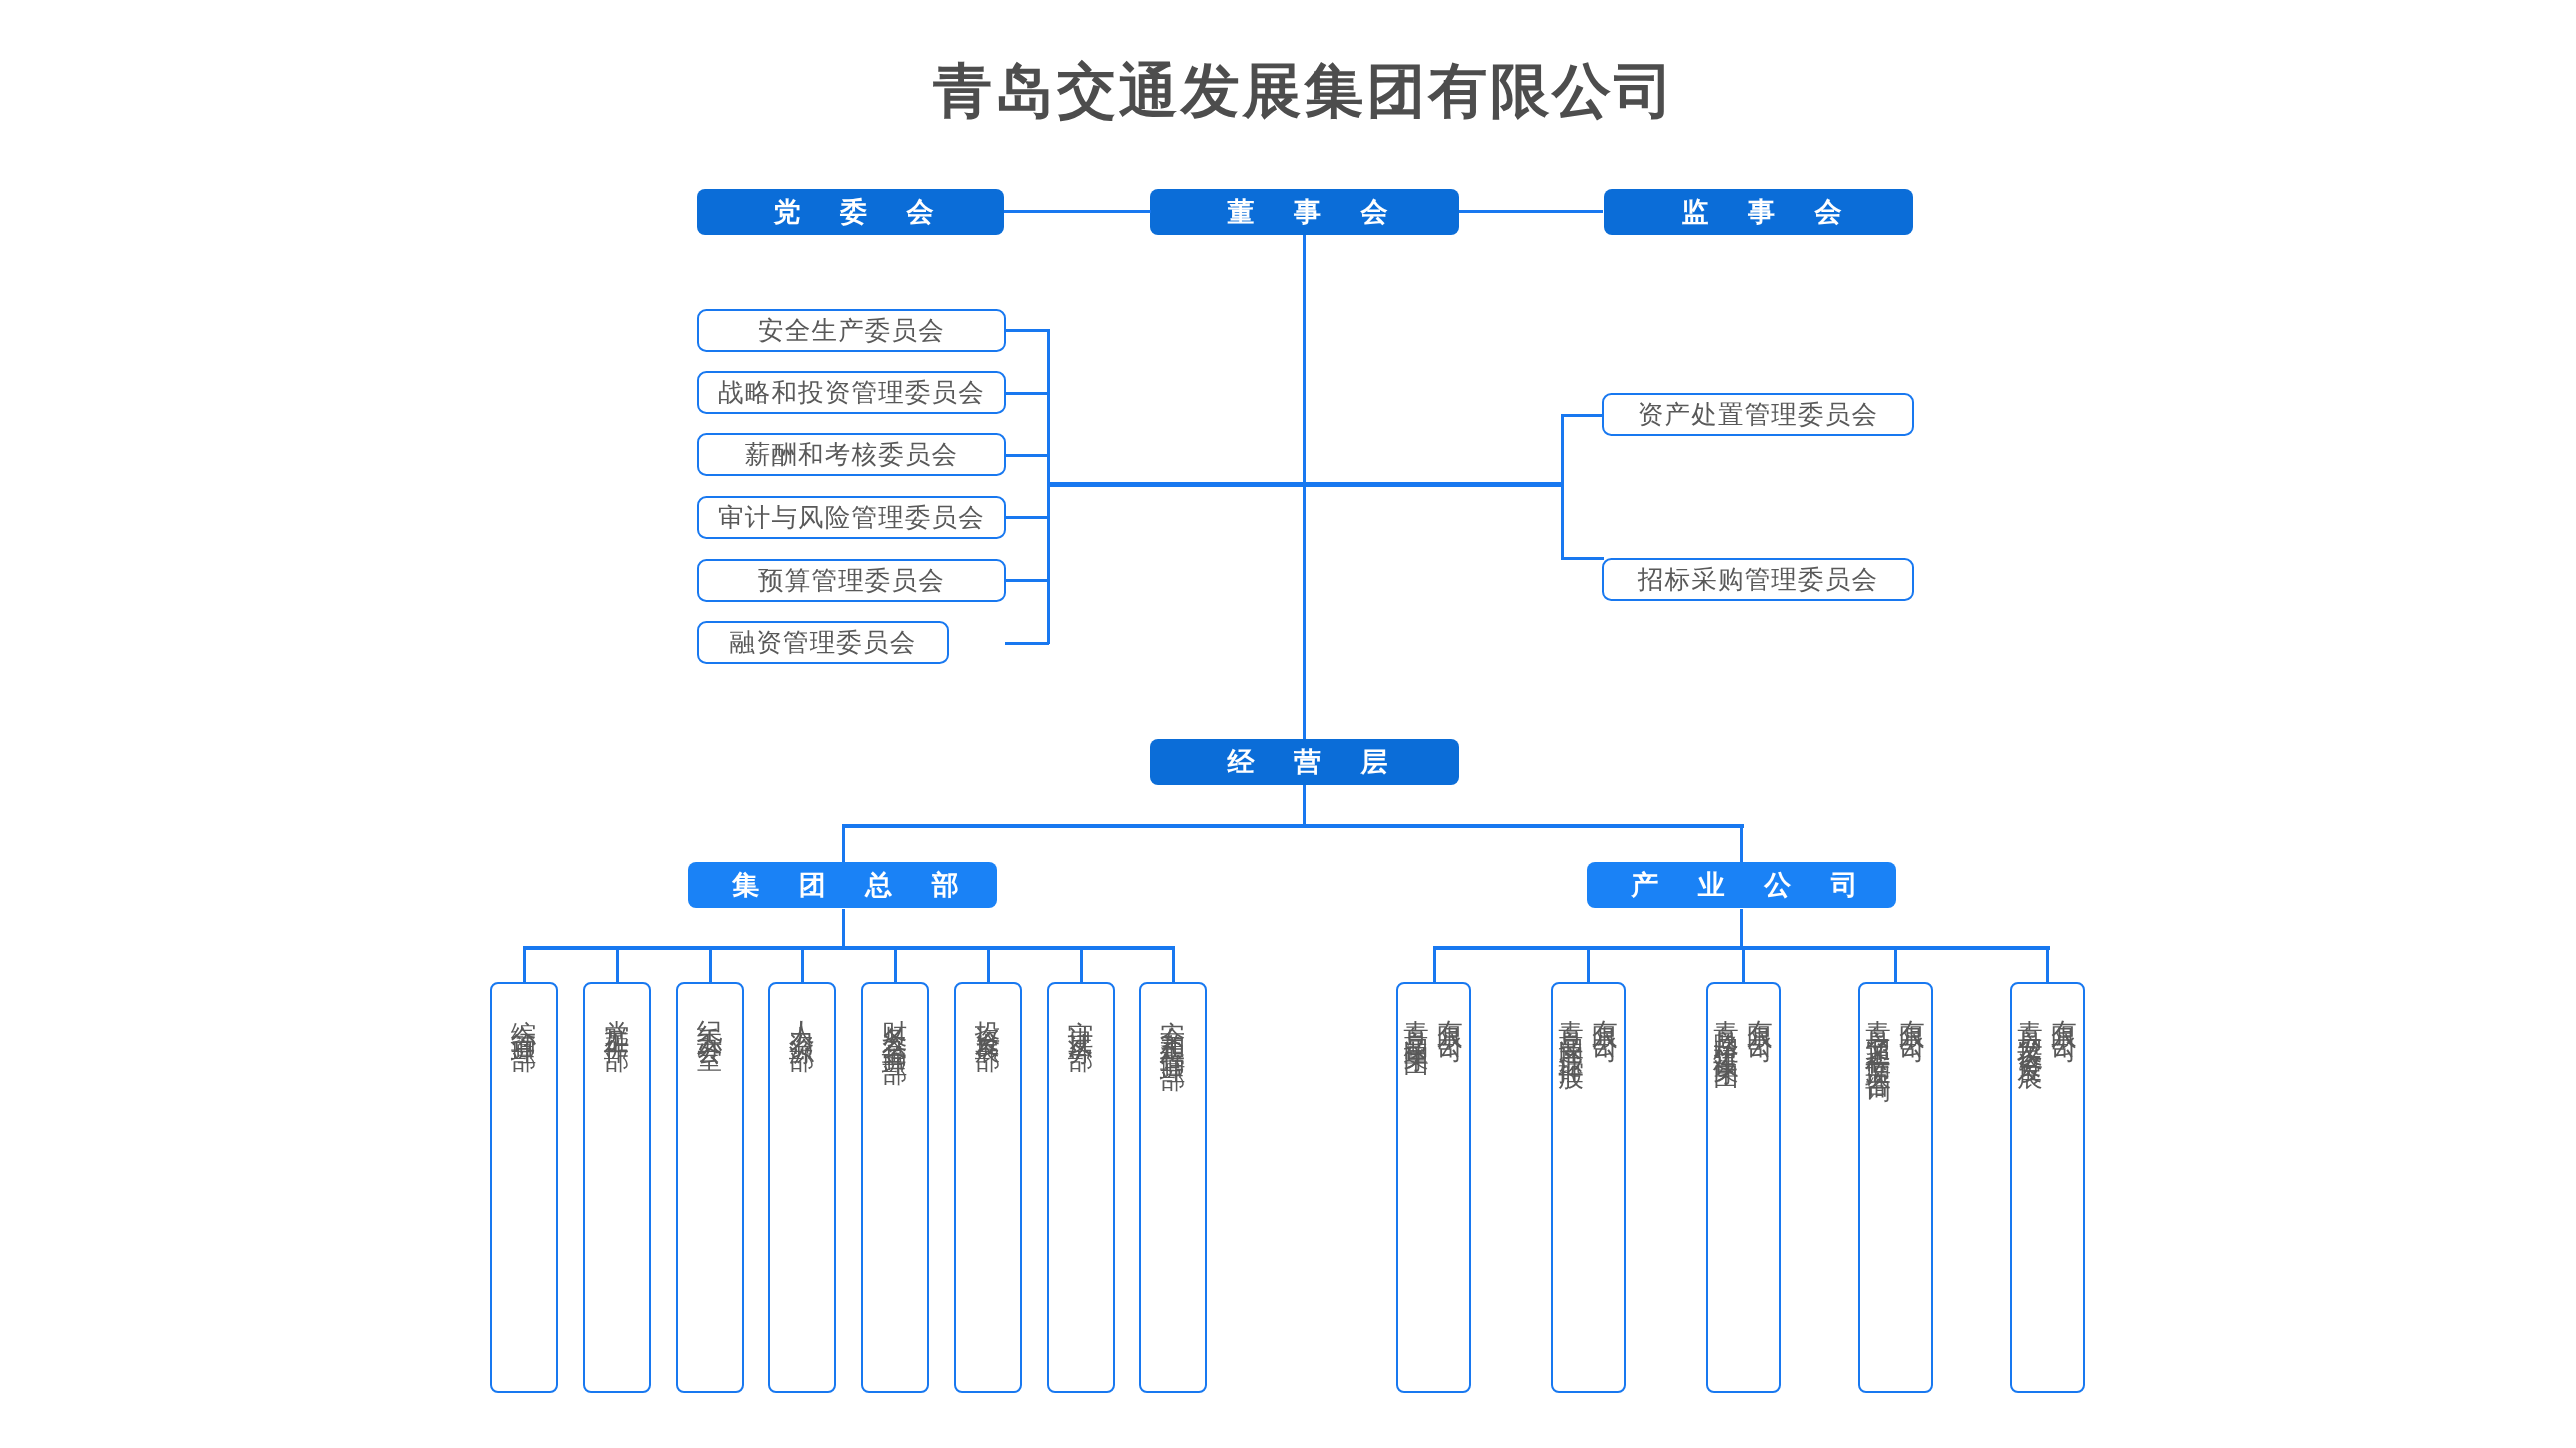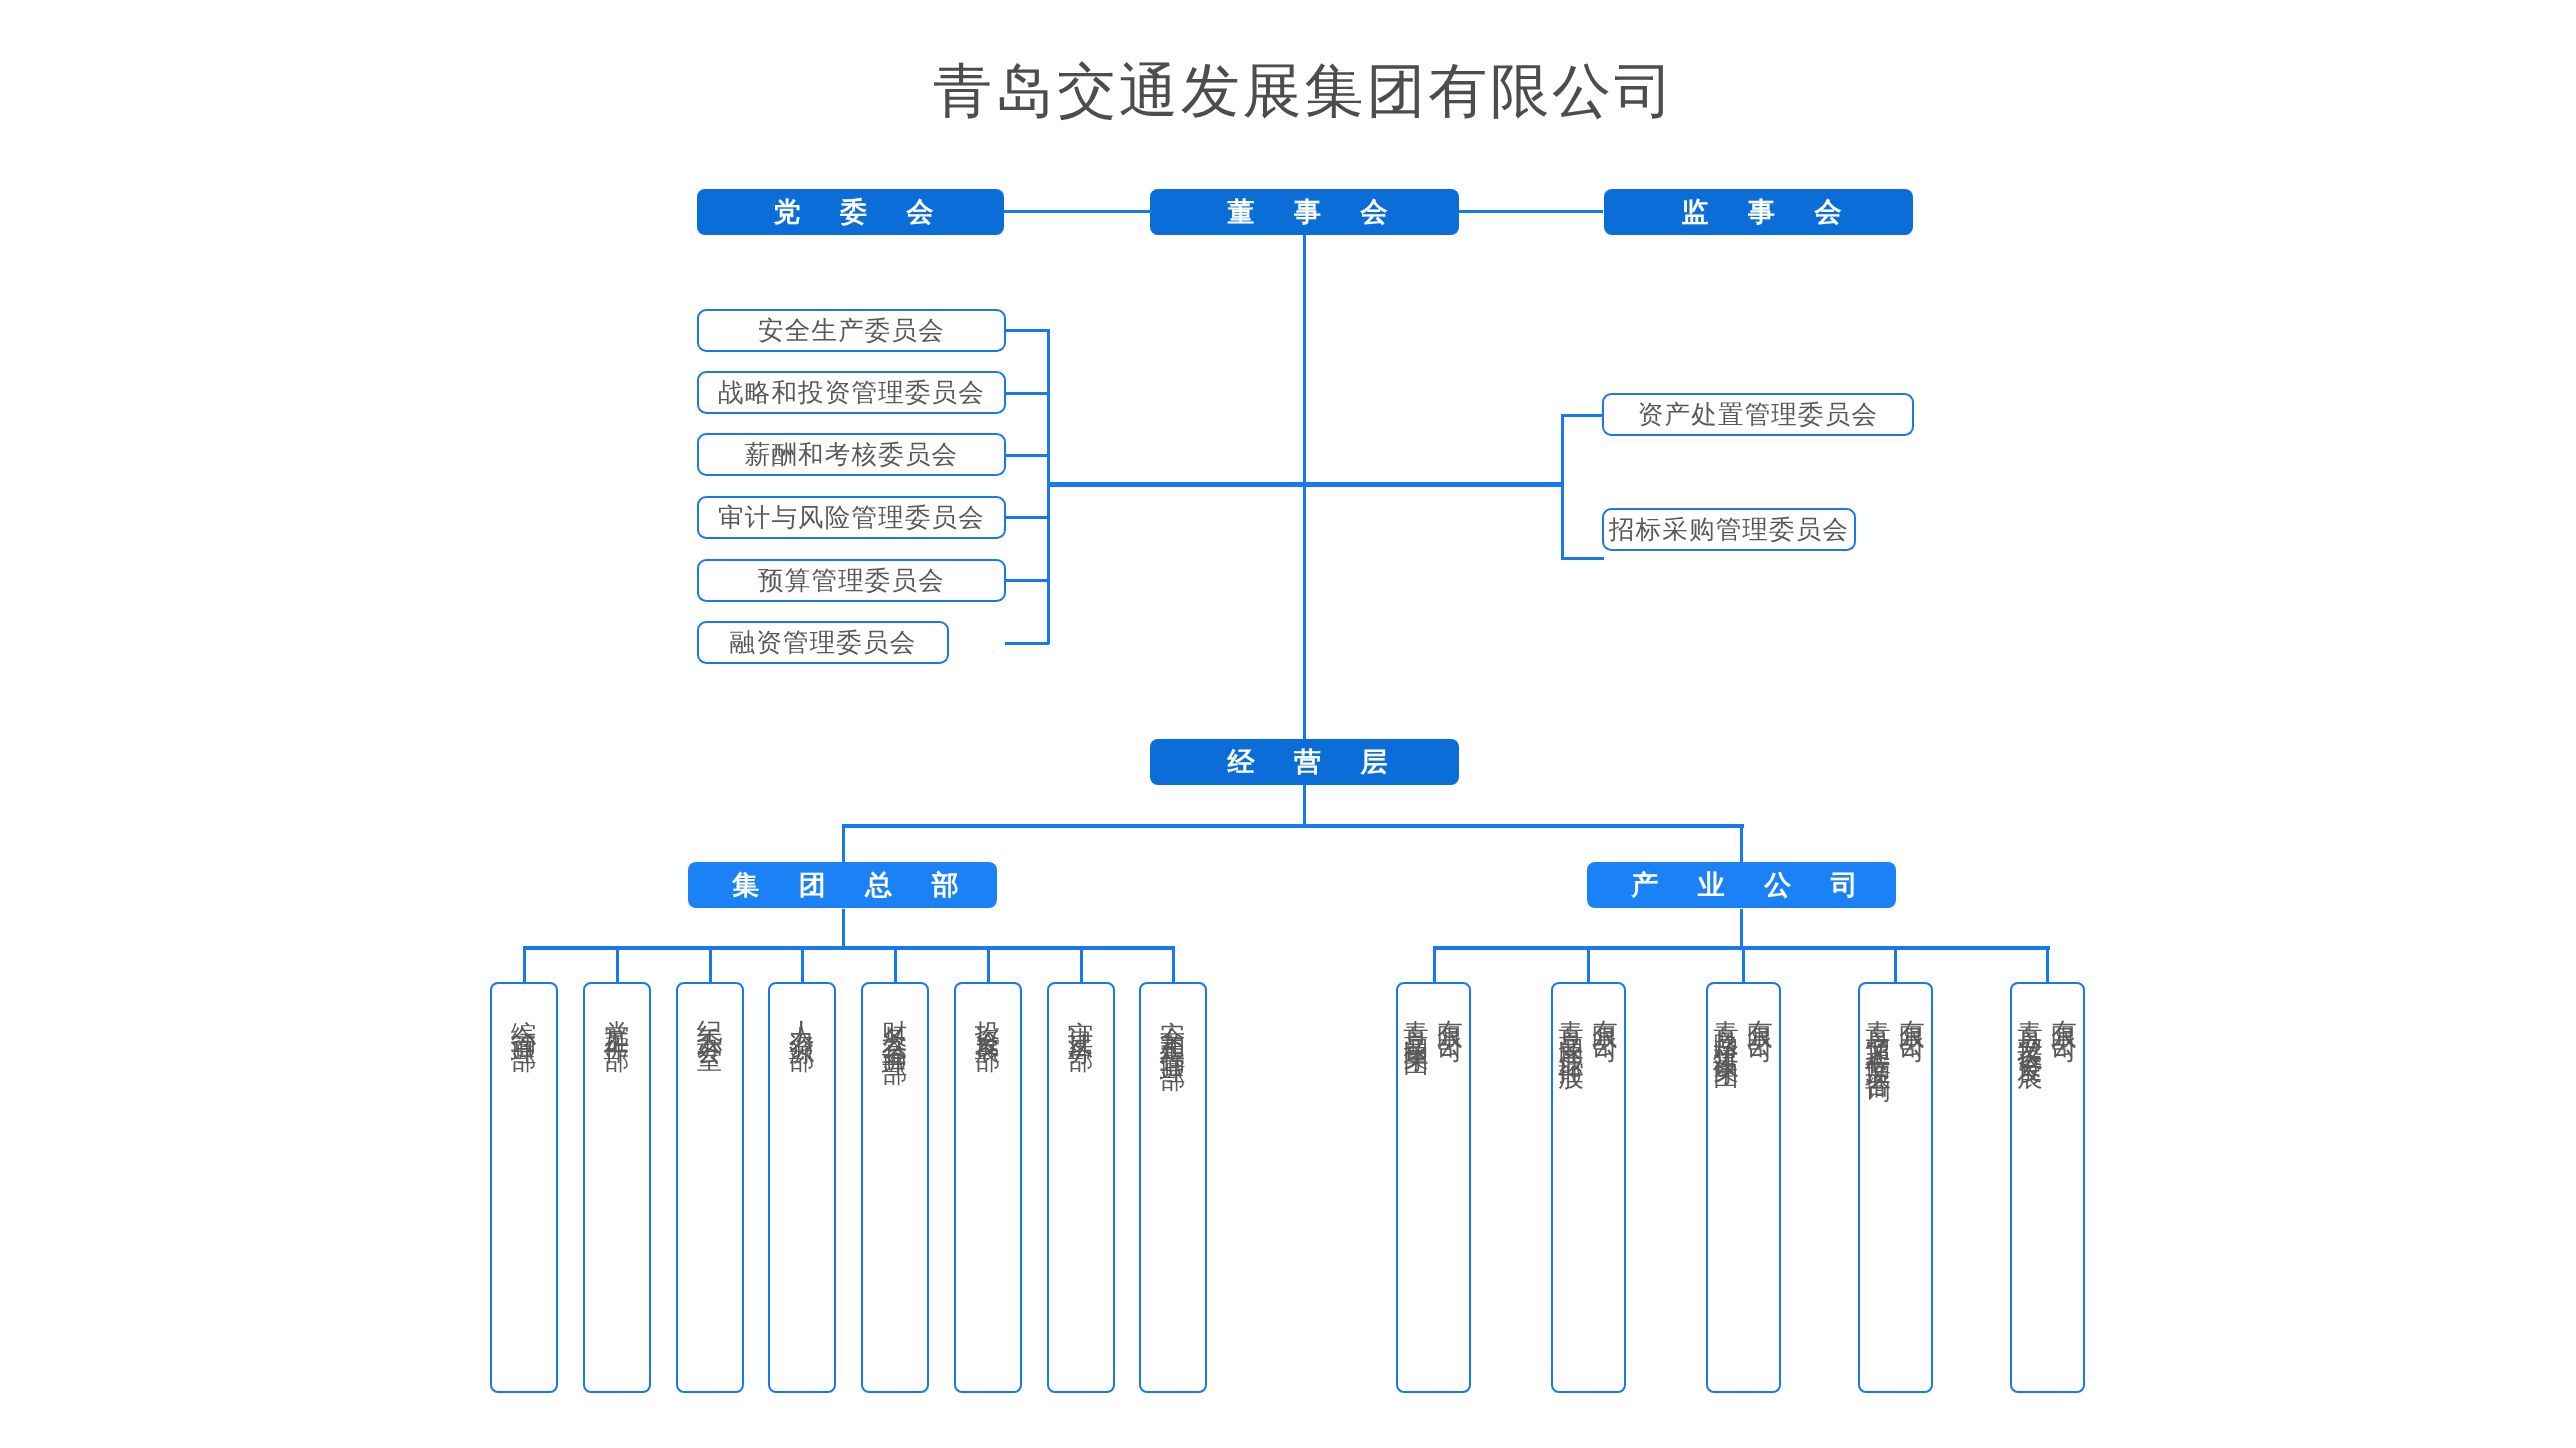--- a/index.html
+++ b/index.html
@@ -20,21 +20,21 @@
     width:2576px;
     height:1449px;
     background:var(--background);
     overflow:hidden;
   }
   .page-title{
     position:absolute;
     left:667px; top:56px; width:1275px; height:70px;
     text-align:center;
     font-size:59px;
-    font-weight:normal;
+    font-weight:bold;
     color:var(--title-gray);
     letter-spacing:2.9px;
     line-height:70px;
   }
   .solid{
     position:absolute;
     background:var(--box-dark-blue);
     color:#ffffff;
     border-radius:8px;
     display:flex;
@@ -115,21 +115,21 @@
   <div class="outline" style="left:697px; top:433px; width:309px; height:43px;">薪酬和考核委员会</div>
   <div class="outline" style="left:697px; top:496px; width:309px; height:43px;">审计与风险管理委员会</div>
   <div class="outline" style="left:697px; top:559px; width:309px; height:43px;">预算管理委员会</div>
   <div class="outline" style="left:697px; top:621px; width:252px; height:43px;">融资管理委员会</div>
 
   <div class="line" style="left:1561px; top:414px; width:2.9px; height:146px;"></div>
   <div class="line" style="left:1561px; top:414px; width:43px; height:2.9px;"></div>
   <div class="line" style="left:1561px; top:557px; width:43px; height:2.9px;"></div>
 
   <div class="outline" style="left:1602px; top:393px; width:312px; height:43px;">资产处置管理委员会</div>
-  <div class="outline" style="left:1602px; top:508px; width:254px; height:43px;">招标采购管理委员会</div>
+  <div class="outline" style="left:1602px; top:558px; width:312px; height:43px;">招标采购管理委员会</div>
 
   <div class="solid" style="left:1150px; top:739px; width:309px; height:46px;">经 营 层</div>
 
   <div class="line" style="left:1303px; top:785px; width:2.9px; height:41px;"></div>
   <div class="line" style="left:842px; top:824px; width:902px; height:3.5px;"></div>
   <div class="line" style="left:842px; top:824px; width:2.9px; height:39px;"></div>
   <div class="line" style="left:1740px; top:824px; width:2.9px; height:39px;"></div>
 
   <div class="solid bright" style="left:688px; top:862px; width:309px; height:46px;">集 团 总 部</div>
   <div class="solid bright" style="left:1587px; top:862px; width:309px; height:46px;">产 业 公 司</div>

